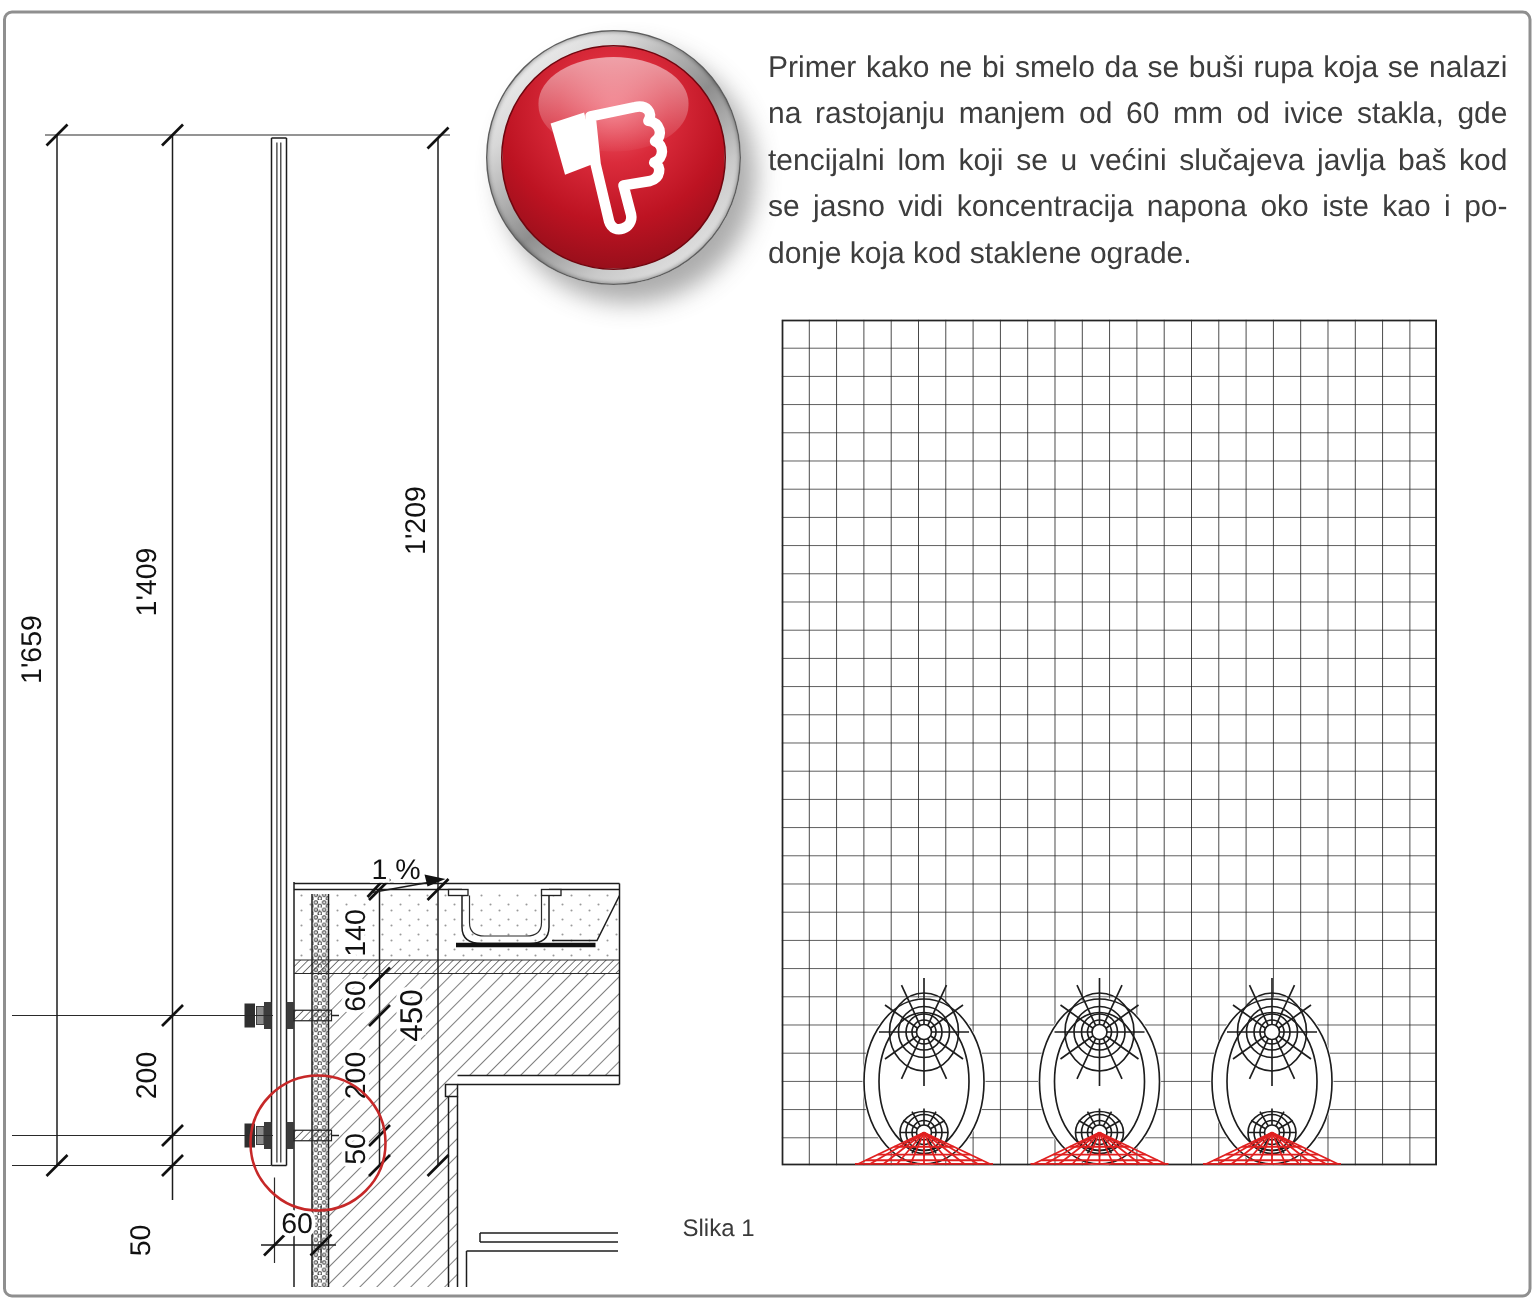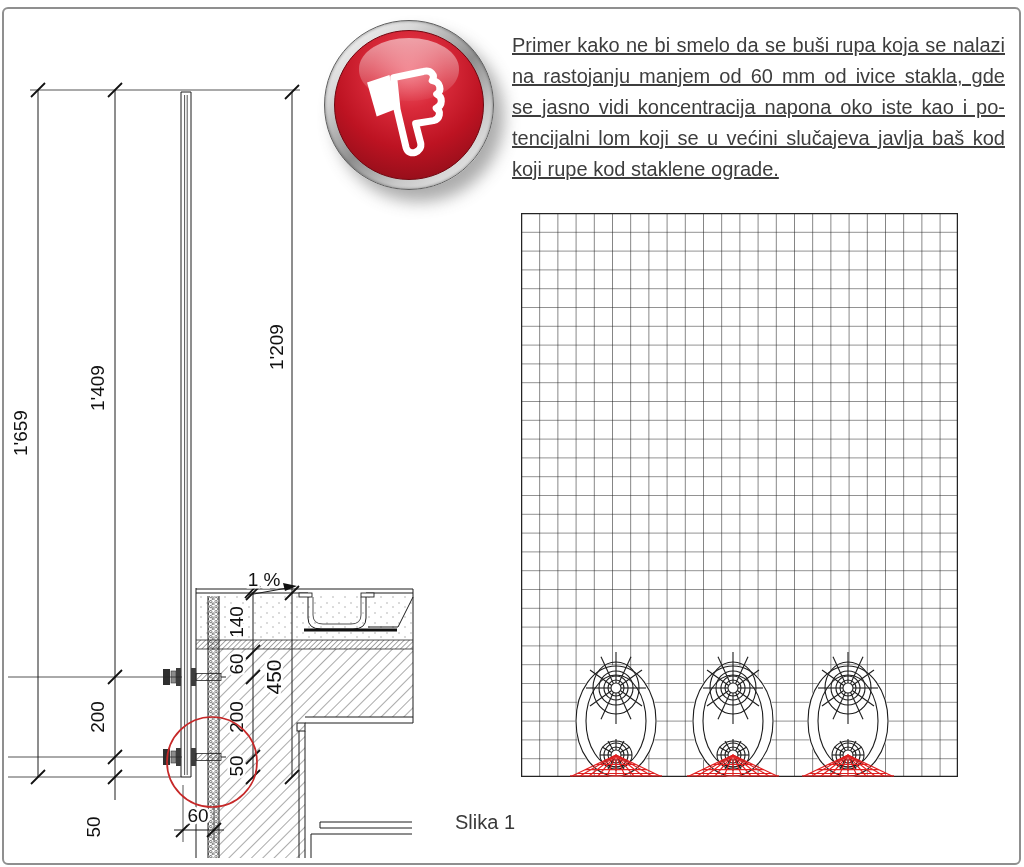--- a/index.html
+++ b/index.html
@@ -18,24 +18,24 @@
       background:radial-gradient(circle at 50% 28%, #ef5f6d 0%, #da2b3b 28%, #bd1322 58%, #8a0d18 92%, #9c1220 100%);
       border:1px solid #70060f;overflow:hidden;}
   .badge-gloss{position:absolute;left:16%;right:16%;top:5%;height:42%;border-radius:50%;
       background:linear-gradient(rgba(255,255,255,.55), rgba(255,255,255,.03));}
   .badge-thumb{position:absolute;left:50%;top:50%;width:100px;height:112px;
       transform:translate(-52%,-47%) rotate(-6deg);}
 
   
   .desc{position:absolute;left:512px;top:30px;width:493px;color:#3d3d3d;
         font-size:20px;line-height:31px;}
-  .desc-line{text-align:justify;text-align-last:justify;white-space:normal;text-decoration:underline;}
+  .desc-line{text-align:justify;text-align-last:justify;white-space:normal;}
   .desc-line.last{text-align-last:left;}
 
-  .caption{position:absolute;left:455px;top:811px;font-size:20px;color:#3a3a3a;}
+  .caption{position:absolute;left:455px;top:811px;font-size:16px;color:#3a3a3a;}
 
   
   .draw{position:absolute;left:0;top:0;}
   .ln  {stroke:#1c1c1c;stroke-width:1;fill:none;}
   .thin{stroke:#2a2a2a;stroke-width:.8;fill:none;}
   .tk  {stroke:#111;stroke-width:1.8;fill:none;}
   .dimtxt{font-family:"Liberation Sans",sans-serif;font-size:19px;fill:#111;}
   .dimtxt.big{font-size:21px;}
   .halo{paint-order:stroke;stroke:#fff;stroke-width:5px;}
   .redmark{stroke:#c62828;stroke-width:1.7;fill:none;}
@@ -199,23 +199,23 @@
     </div>
     <svg class="badge-thumb" viewBox="0 0 100 112">
       <path d="M40,24 L70,21 C78,20 82,26 78,31 C86,33 87,42 81,45 C87,48 86,57 79,59 C84,62 82,70 75,71 L57,72 L60,92 C61,101 47,105 45,95 L40,56 Z" fill="none" stroke="#fff" stroke-width="7" stroke-linejoin="round" stroke-linecap="round"></path>
       <polygon points="13,26 36,21 41,55 19,61" fill="#fff"></polygon>
     </svg>
   </div>
 
   <div class="desc">
     <div class="desc-line">Primer kako ne bi smelo da se buši rupa koja se nalazi</div>
     <div class="desc-line">na rastojanju manjem od 60 mm od ivice stakla, gde</div>
+    <div class="desc-line">tencijalni lom koji se u većini slučajeva javlja baš kod</div>
     <div class="desc-line">se jasno vidi koncentracija napona oko iste kao i po-</div>
-    <div class="desc-line">tencijalni lom koji se u većini slučajeva javlja baš kod</div>
-    <div class="desc-line last">koji rupe kod staklene ograde.</div>
+    <div class="desc-line last">donje koja kod staklene ograde.</div>
   </div>
 
   <svg class="mesh" width="437" height="564" viewBox="0 0 437 564">
     <defs>
       <pattern id="gridp" width="18.2" height="18.8" patternUnits="userSpaceOnUse">
         <path d="M18.2 0 H0 V18.8" fill="none" stroke="#242424" stroke-width="1.1"></path>
       </pattern>
       <g id="webpair">
         <ellipse cx="0" cy="33" rx="41" ry="56" fill="#fff" stroke="none"></ellipse>
         <ellipse cx="0" cy="33" rx="40" ry="55" class="m"></ellipse>

